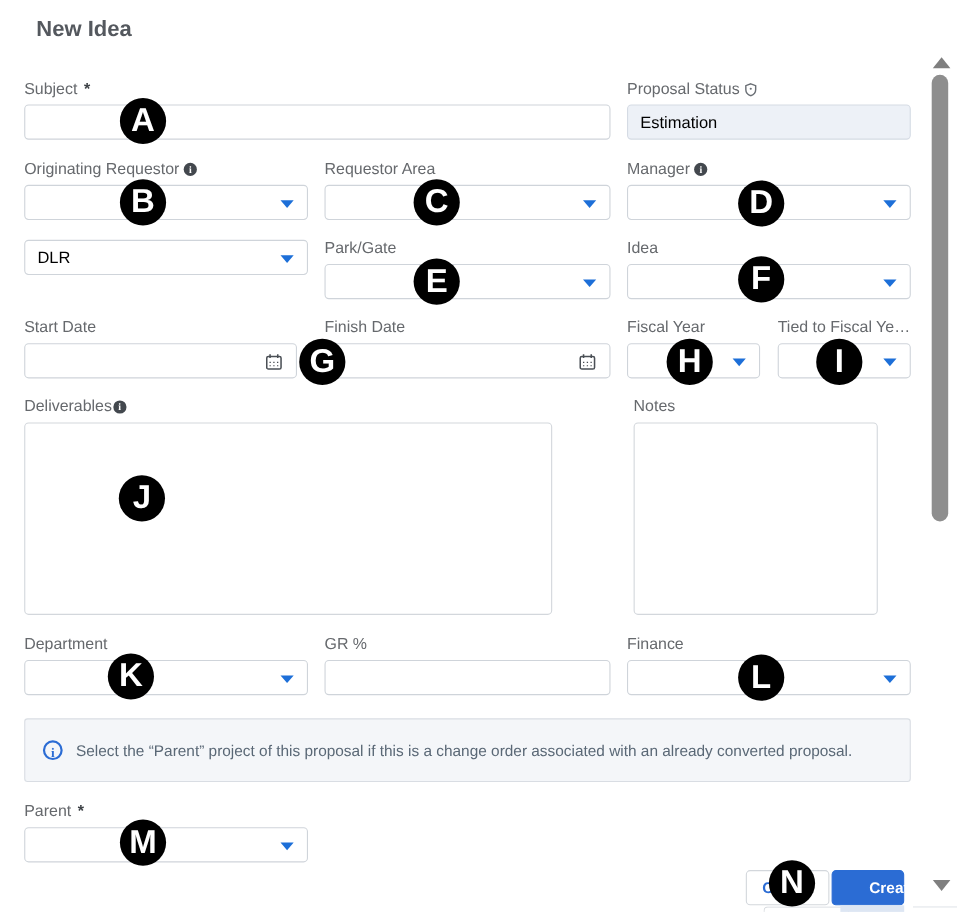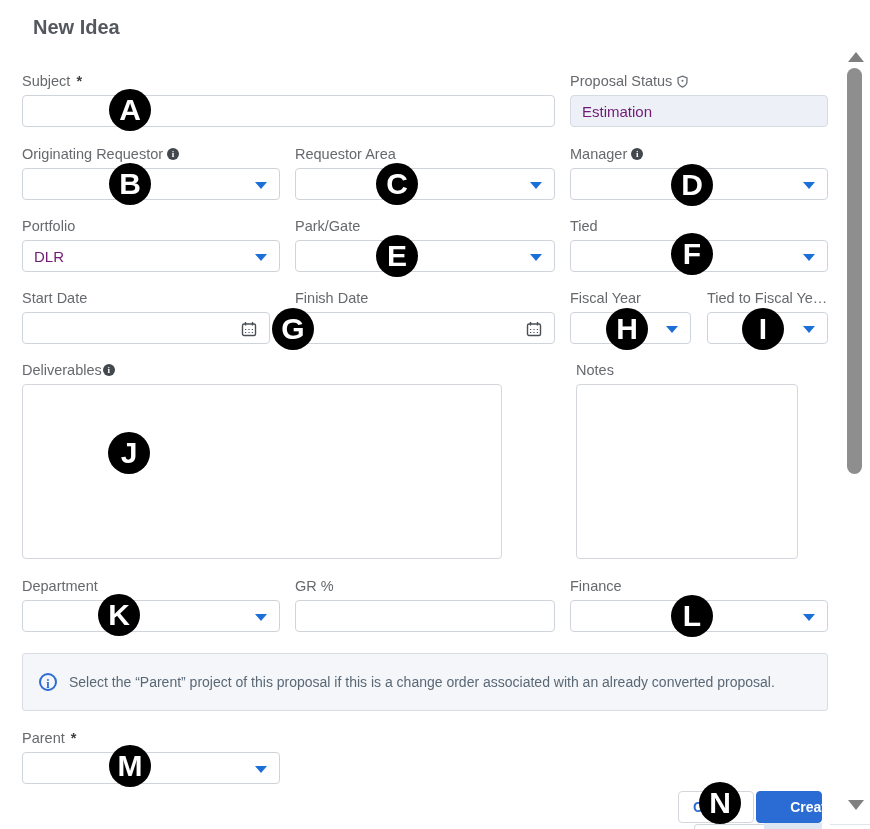--- a/index.html
+++ b/index.html
@@ -8,21 +8,21 @@
   .stage { position:relative; width:870px; height:829px; background:#fff; }
 
   .page-title { position:absolute; left:33px; top:16px; font-size:20px; font-weight:bold; color:#54585e; }
 
   .group { position:absolute; }
   .lbl { font-size:14.5px; color:#66696d; line-height:16px; margin-bottom:6px; display:flex; align-items:center; gap:4px; white-space:nowrap; }
   .lbl .req { color:#3c4045; font-weight:bold; margin-left:2px; }
 
   .ctrl { position:relative; height:32px; border:1px solid #cfd4da; border-radius:4px; background:#fff; }
   .ctrl.readonly { background:#edf1f7; border-color:#d5dbe4; }
-  .ctrl .val { position:absolute; left:11px; top:7px; font-size:15px; color:#701a75; }
+  .ctrl .val { position:absolute; left:11px; top:7px; font-size:15px; color:#000000; }
   .caret { position:absolute; width:0; height:0; right:12px; top:13px;
     border-left:6px solid transparent; border-right:6px solid transparent; border-top:7px solid #1d6fd8; }
   .cal-icon { position:absolute; right:12px; top:8px; width:16px; height:16px; color:#4a4f55; }
   .ta { border:1px solid #d3d7dc; border-radius:4px; background:#fff; height:175px; width:100%; }
 
   .info-dark-icon { display:inline-block; width:12px; height:12px; border-radius:50%;
     background:#43484e; color:#fff; font-size:9px; font-weight:bold; text-align:center;
     line-height:12px; font-family:"Liberation Serif", serif; }
   .shield-icon { display:inline-block; width:13px; height:13px; color:#6a6f75; }
 
@@ -104,39 +104,36 @@
     <div class="lbl">
         <span>Manager</span>
         <span class="info-dark-icon">i</span>
       </div>
     <div class="ctrl">
         <span class="caret"></span>
       </div>
   </div>
 
   <div class="group" style="left:22px; top:218px; width:258px;">
-    <div class="lbl">
-        <span>Portfolio</span>
-      </div>
     <div class="ctrl">
         <span class="val">DLR</span>
         <span class="caret"></span>
       </div>
   </div>
   <div class="group" style="left:295px; top:218px; width:260px;">
     <div class="lbl">
         <span>Park/Gate</span>
       </div>
     <div class="ctrl">
         <span class="caret"></span>
       </div>
   </div>
   <div class="group" style="left:570px; top:218px; width:258px;">
     <div class="lbl">
-        <span>Tied</span>
+        <span>Idea</span>
       </div>
     <div class="ctrl">
         <span class="caret"></span>
       </div>
   </div>
 
   <div class="group" style="left:22px; top:290px; width:248px;">
     <div class="lbl">
         <span>Start Date</span>
       </div>

